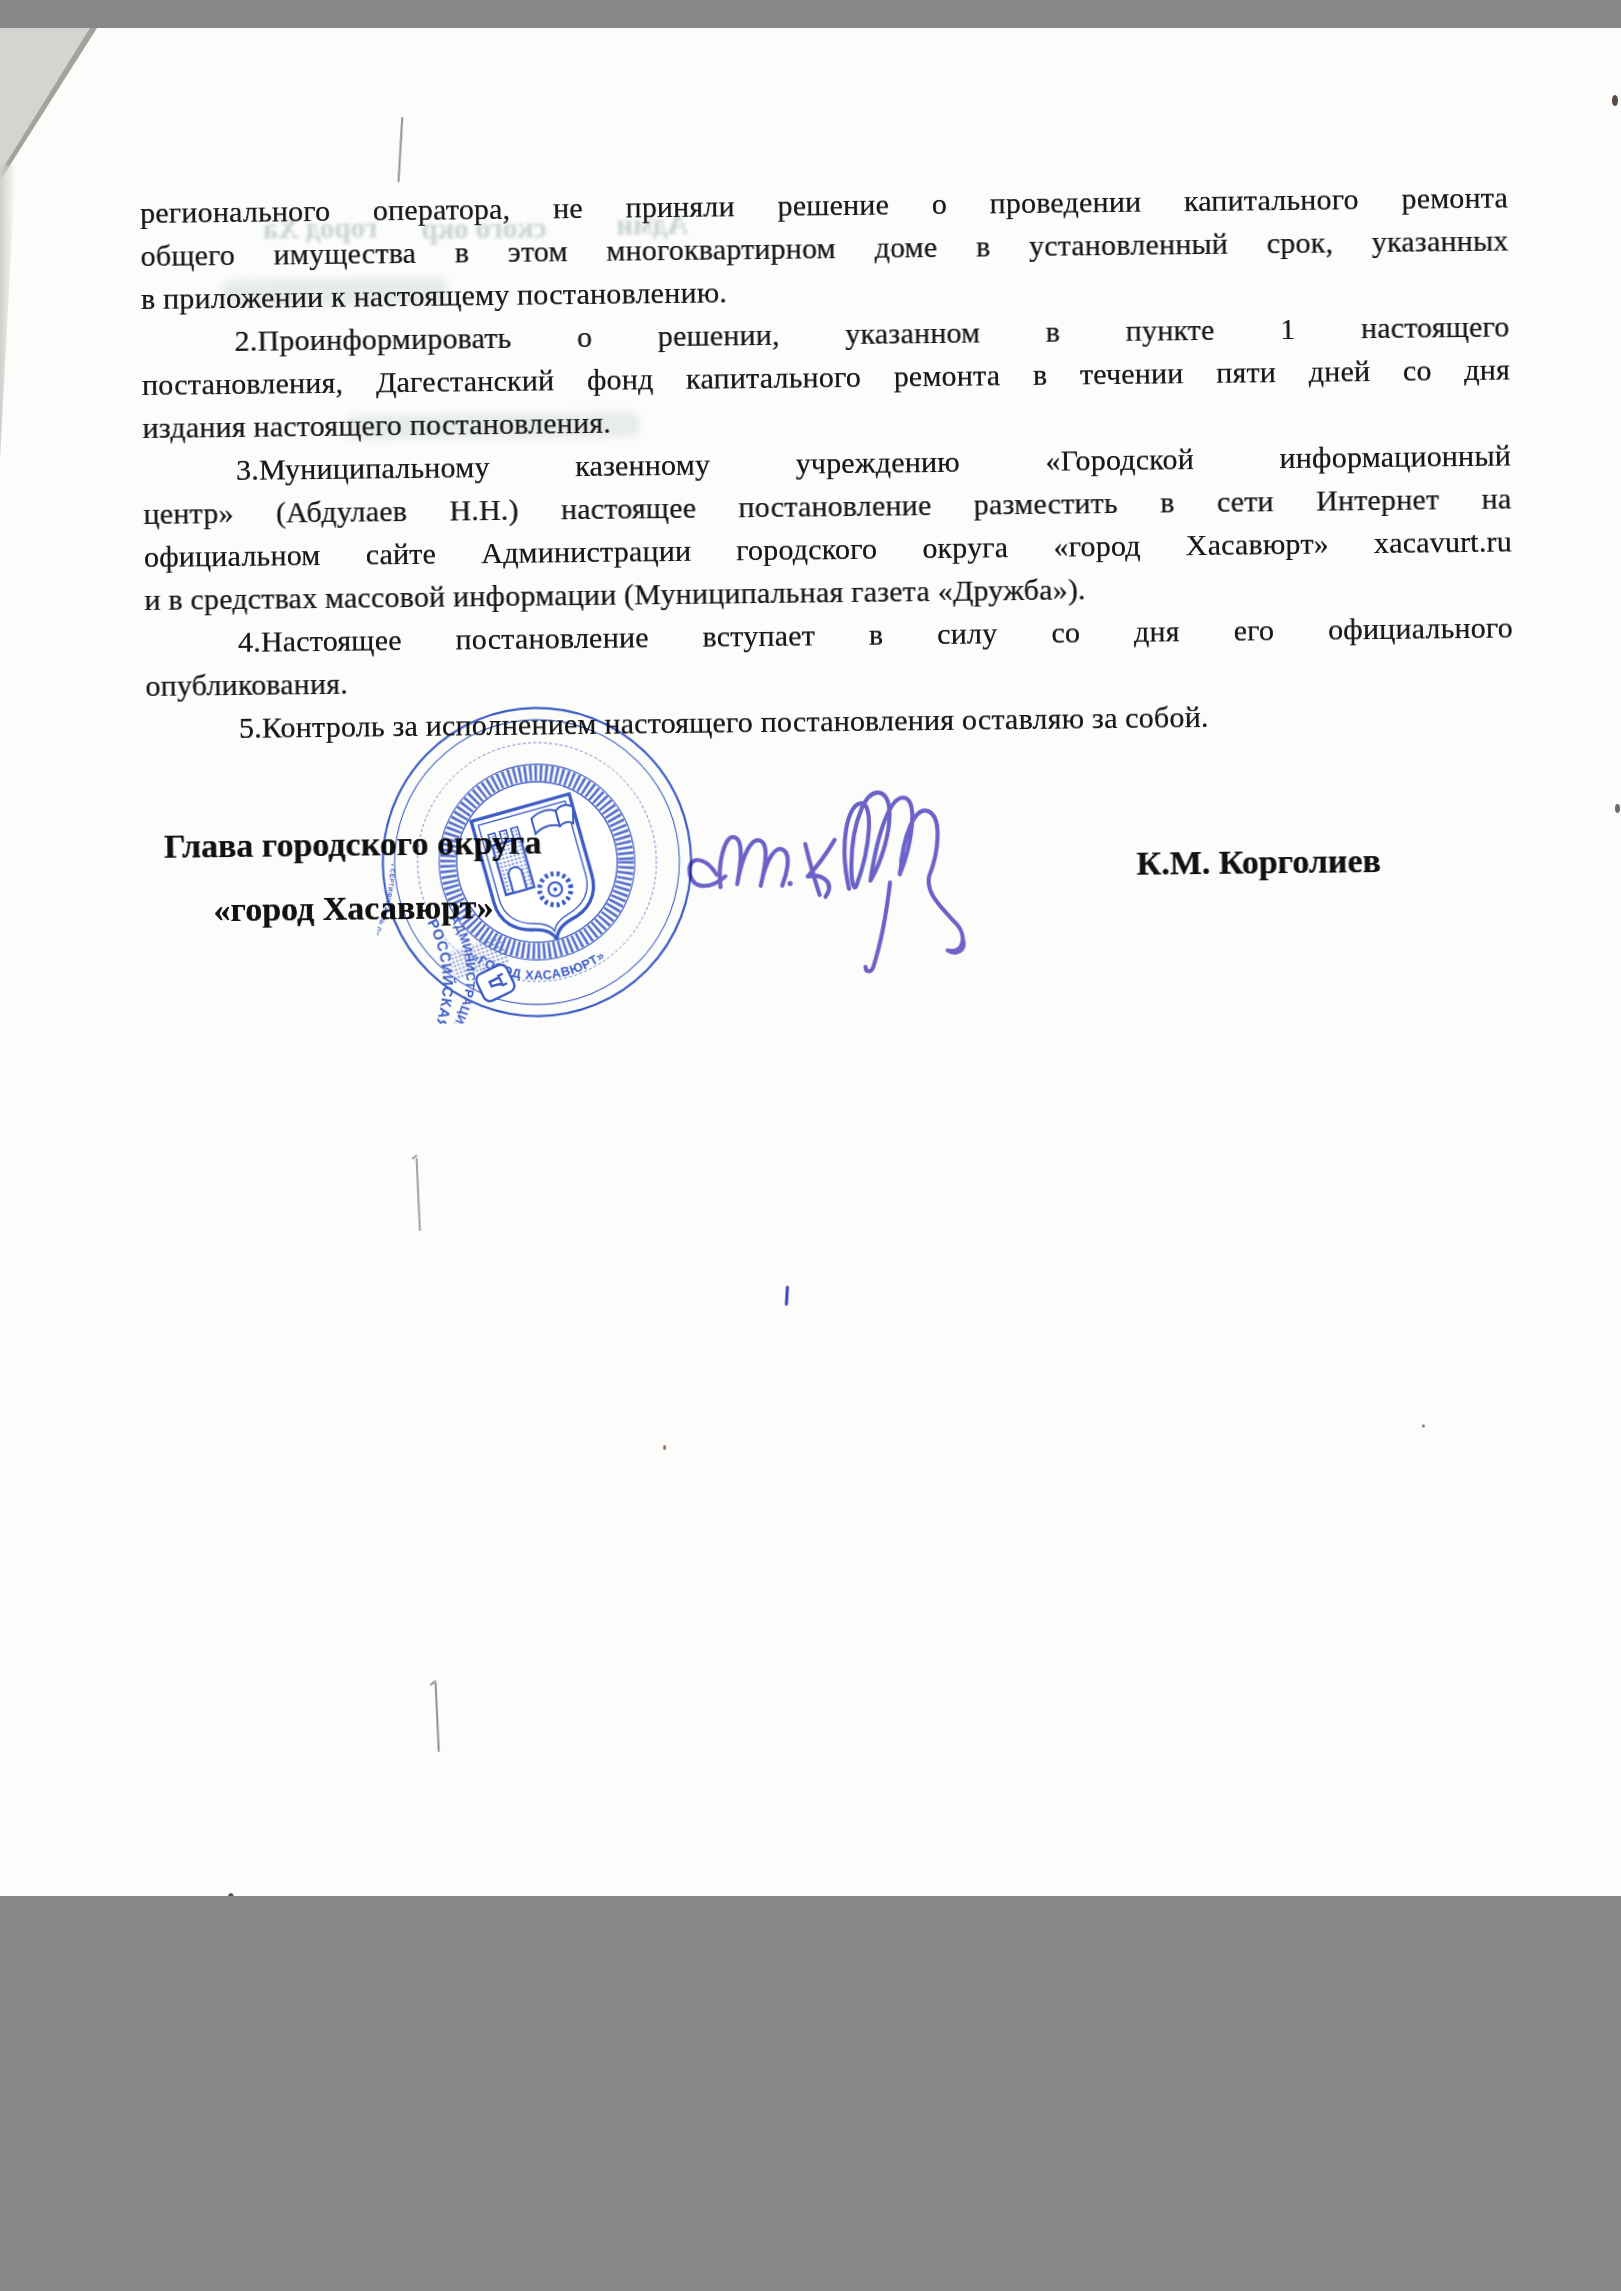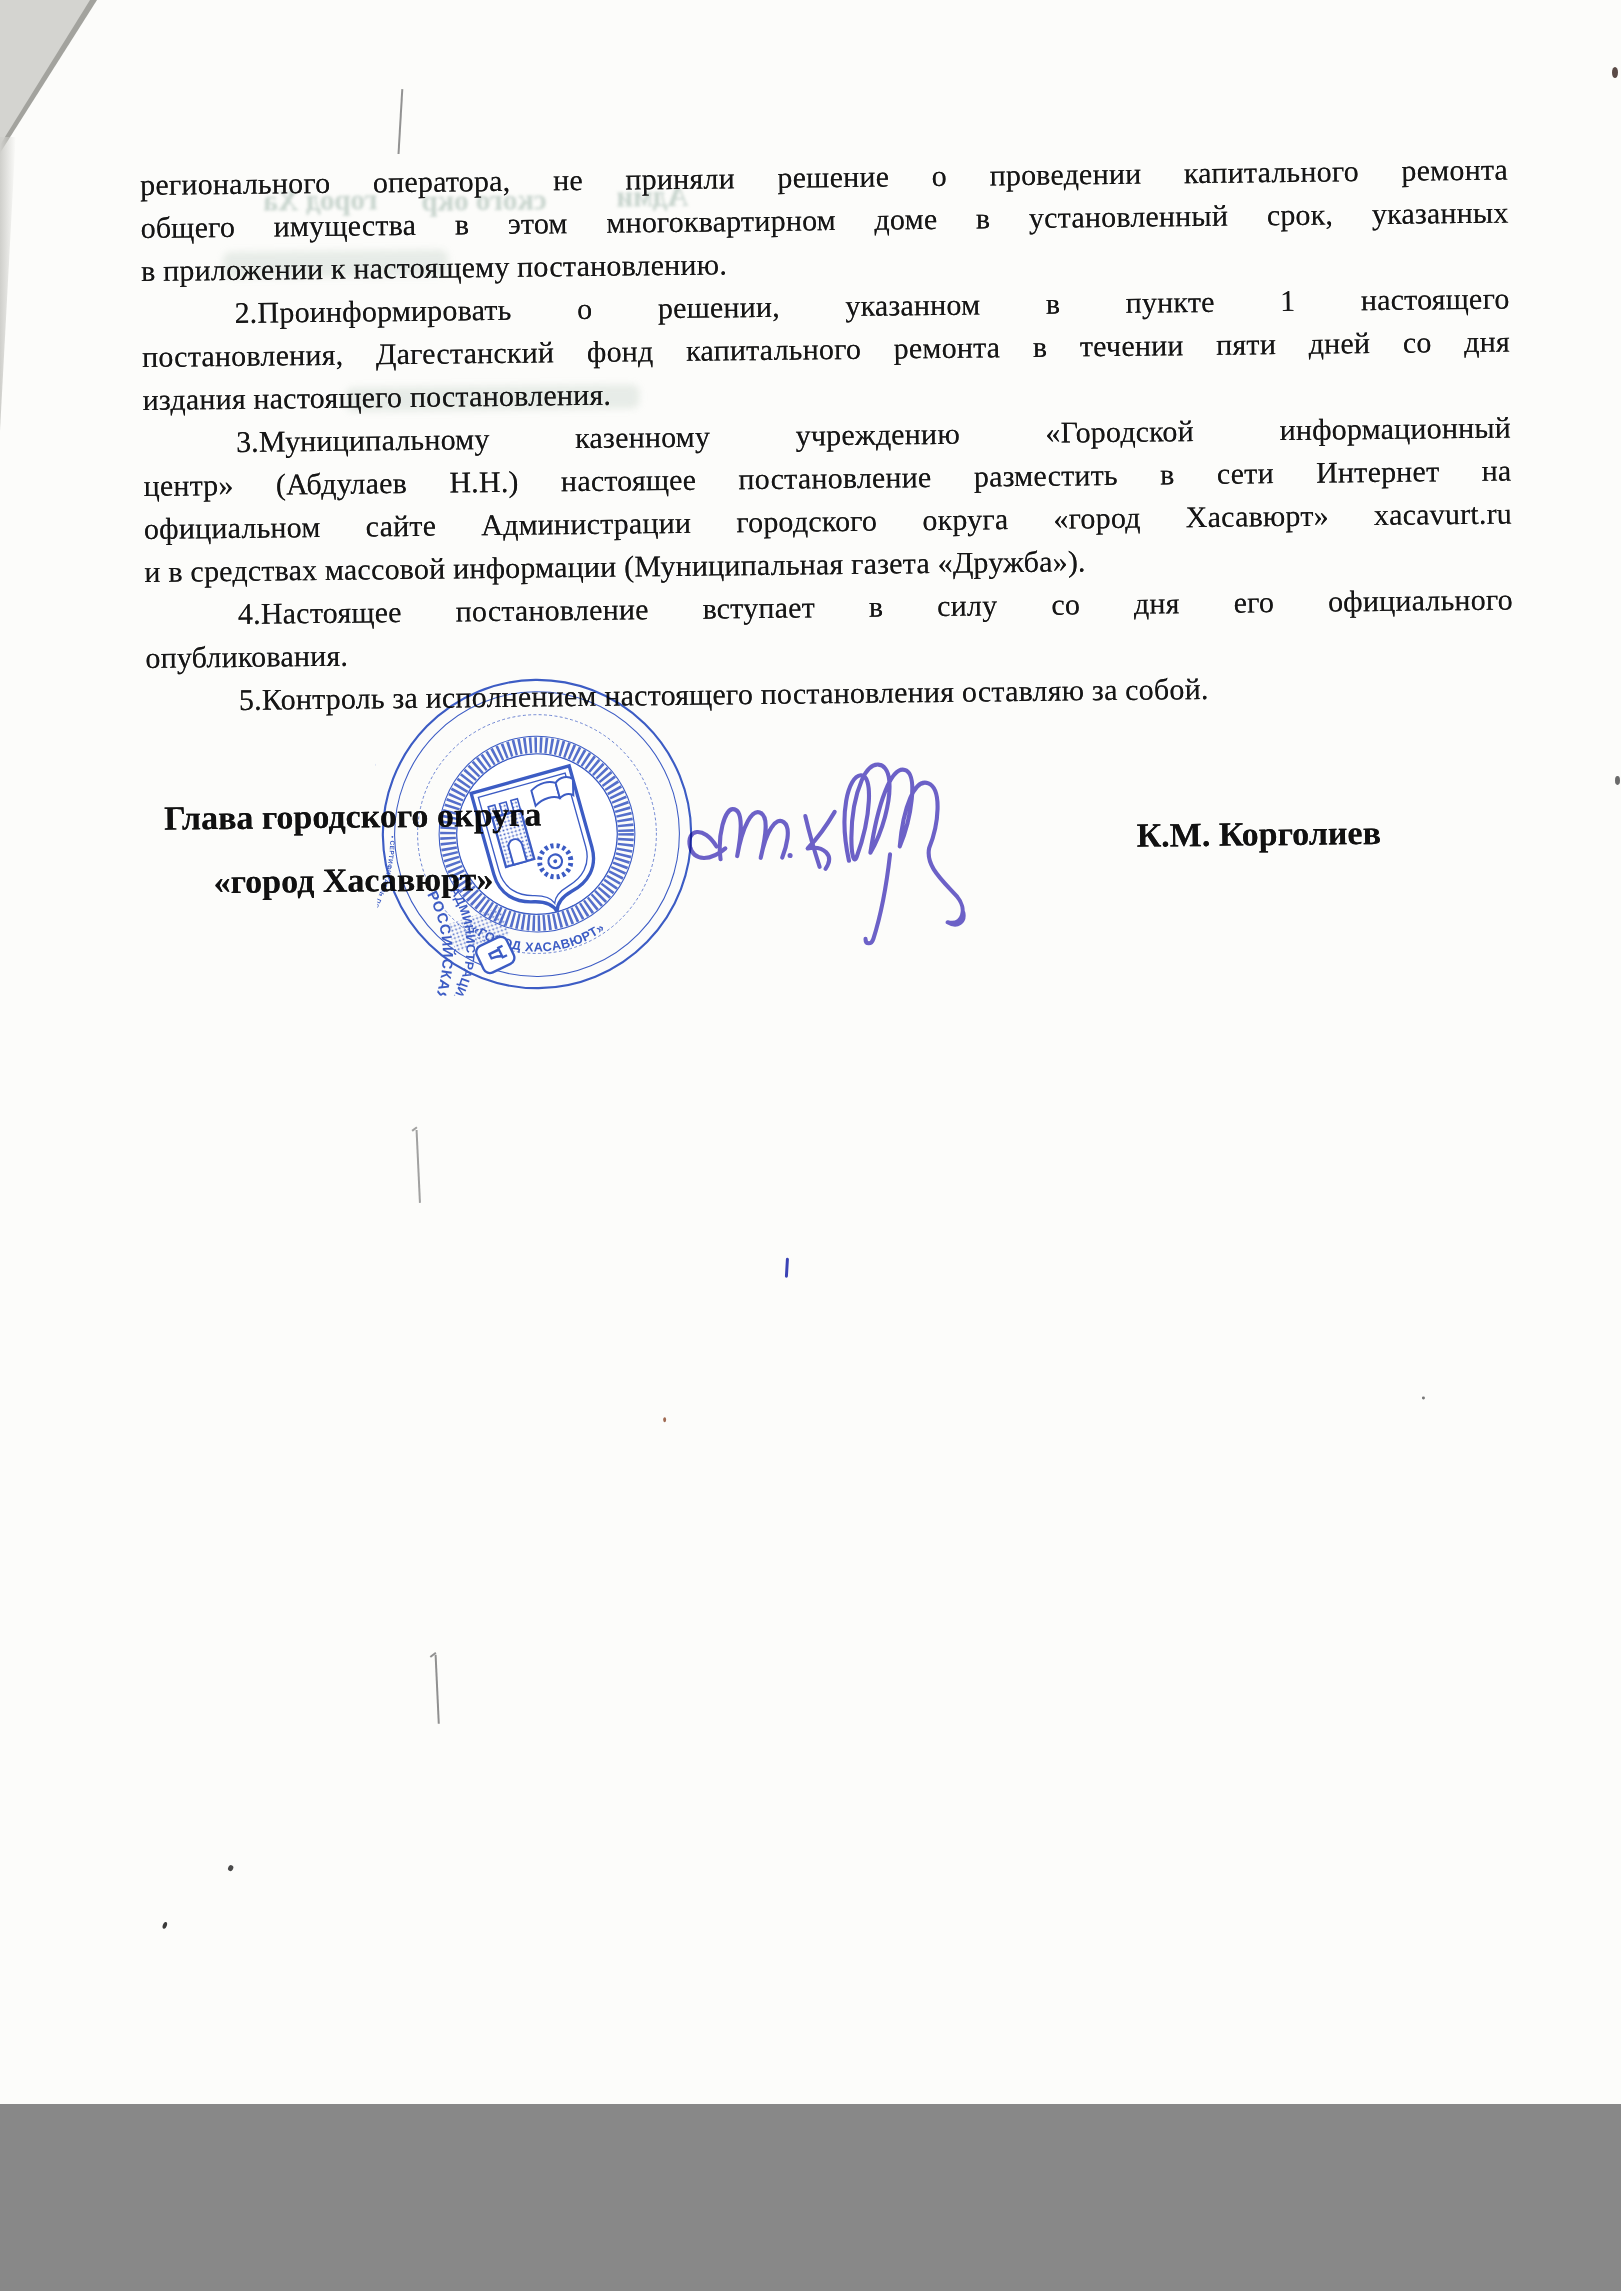--- a/index.html
+++ b/index.html
@@ -1,17 +1,17 @@
 <!DOCTYPE html>
 <html><head>
 <meta charset="utf-8">
 <style>
   html,body{margin:0;padding:0;background:#888;}
-  .page{position:relative;width:1621px;height:2104px;background:#fcfcfa;overflow:hidden;
-        font-family:"Liberation Serif",serif;color:#161616;}
+  .page{position:relative;width:1621px;height:1868px;background:#fcfcfa;overflow:hidden;
+        font-family:"Liberation Serif",serif;color:#161616;margin-top:28px;}
   
   .corner-fold-dark{position:absolute;left:0;top:0;width:0;height:0;
         border-top:153px solid #a3a39e;border-right:97px solid transparent;}
   .corner-fold-light{position:absolute;left:0;top:0;width:0;height:0;
         border-top:145px solid #d4d4d0;border-right:90px solid transparent;}
   .edge-shade{position:absolute;left:0;top:137px;width:15.7px;height:294px;
         background:linear-gradient(to right,#cfcfcb,rgba(255,255,255,0));
         clip-path:polygon(0 0,100% 0,0 100%);}
   .tilt{position:absolute;inset:0;transform:rotate(-0.65deg);transform-origin:142px 176px;}
   

